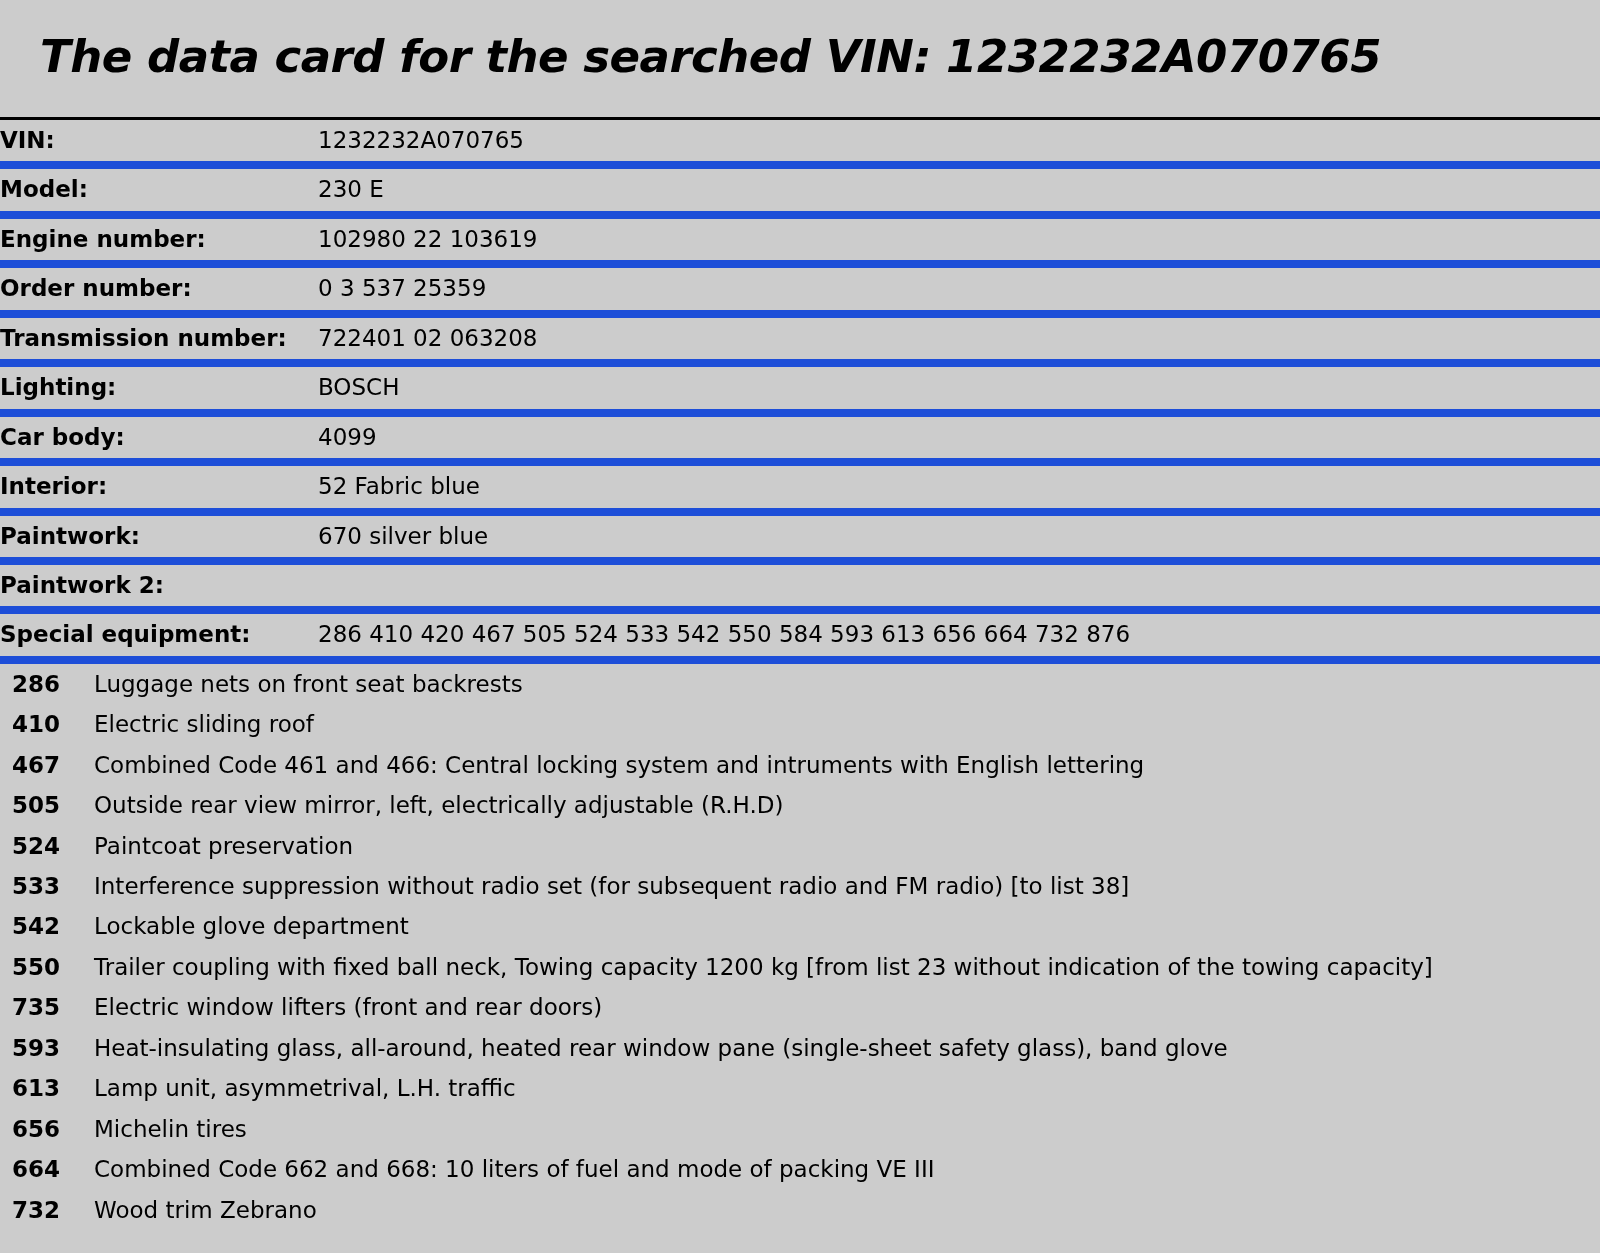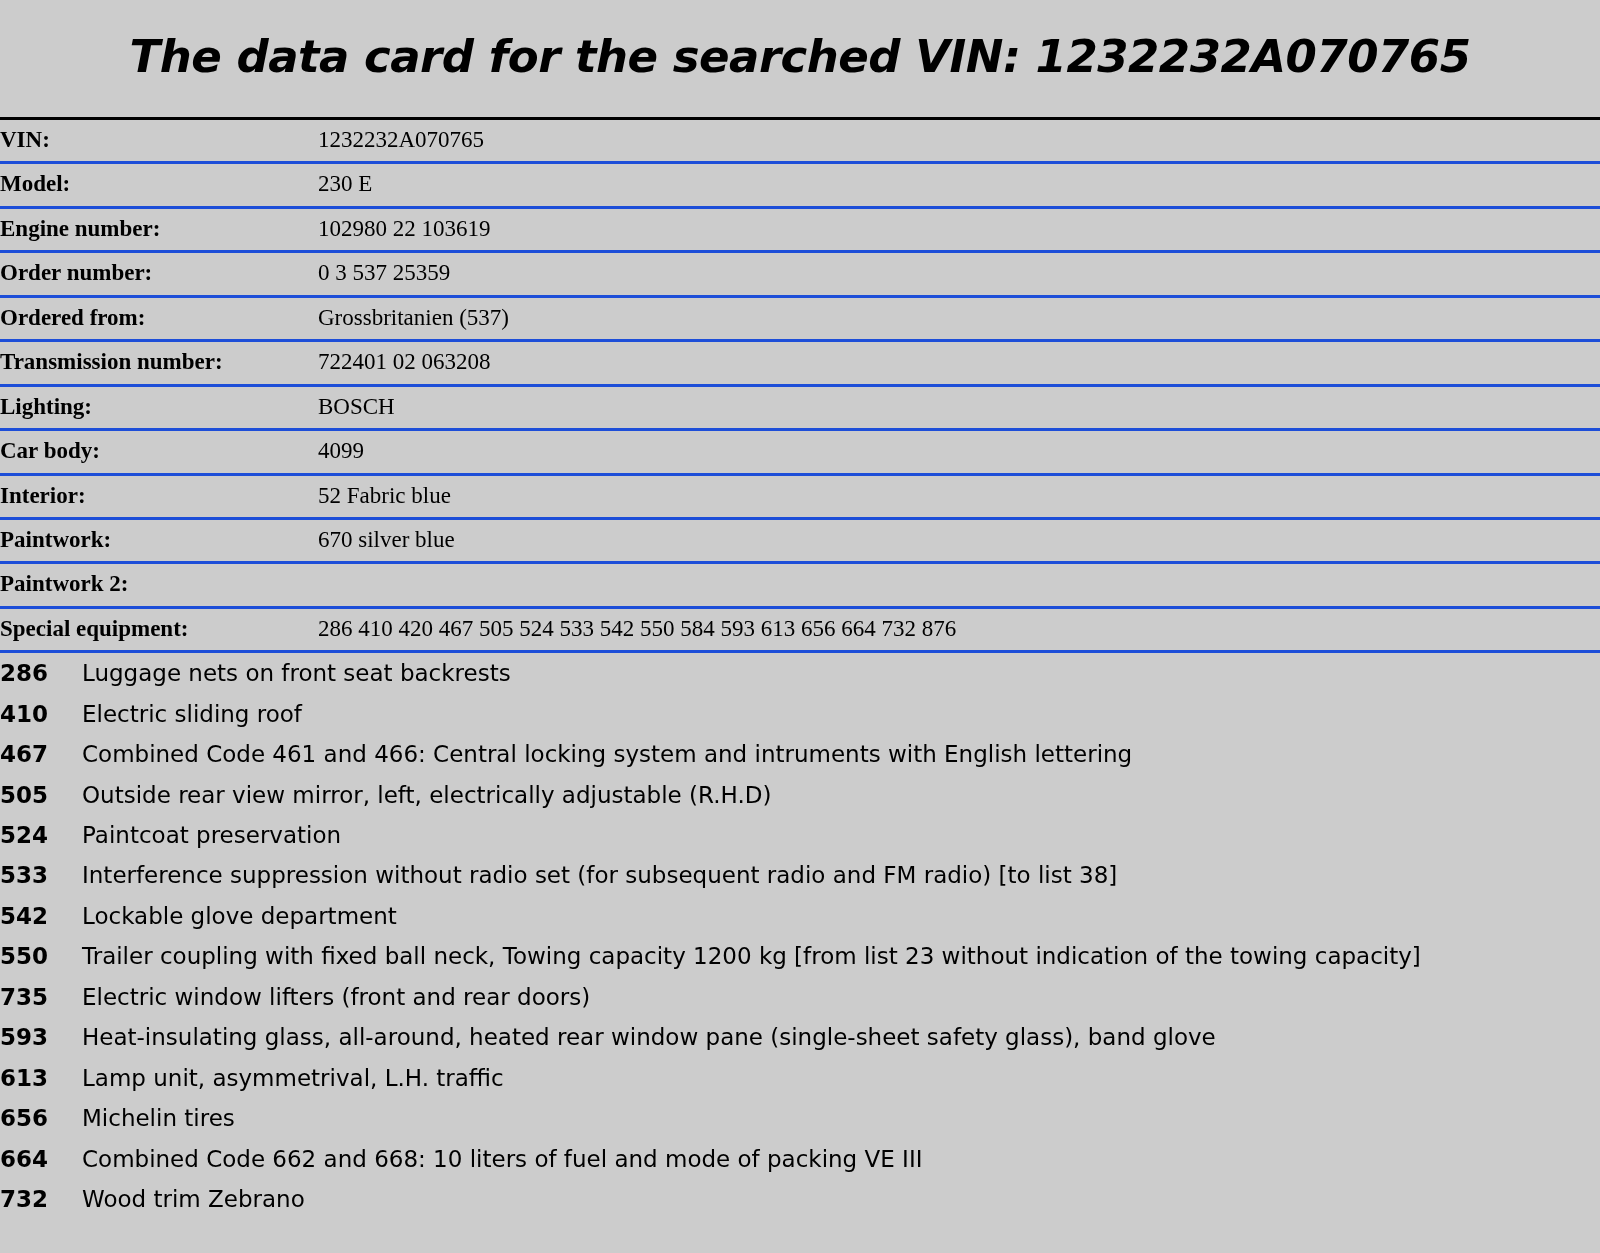--- a/index.html
+++ b/index.html
@@ -15,40 +15,38 @@
     overflow: hidden;
   }
   .page {
     width: 1600px;
     box-sizing: border-box;
     padding: 0;
   }
   .title-bar {
     border-bottom: 3px solid #000000;
     padding: 30px 0 34px 0;
-    text-align: center;
   }
   .title {
     font-size: 45px;
     font-weight: bold;
     font-style: italic;
     font-family: "DejaVu Sans", sans-serif;
     letter-spacing: -0.5px;
     margin: 0;
     padding: 0 40px;
     white-space: nowrap;
   }
   table.card {
     width: 100%;
     border-collapse: collapse;
     table-layout: fixed;
   }
   table.card tr {
-    border-bottom: 3px solid #1d4ed8;
-    font-family: Liberation Serif, serif;
+    border-bottom: 8px solid #1d4ed8;
   }
   table.card td {
     padding: 7px 0 8px 0;
     font-size: 23px;
     vertical-align: top;
     line-height: 1.15;
   }
   td.lbl {
     width: 318px;
     font-weight: bold;
@@ -60,21 +58,21 @@
     padding-left: 2px;
     margin-left: 48px;
   }
   .equip-list {
     width: 100%;
     border-collapse: collapse;
     table-layout: fixed;
   }
   .equip-list td {
     font-size: 23px;
-    padding: 7px 0 7px 0;
+    padding: 7px 0 7px 12px;
     vertical-align: top;
     line-height: 1.15;
   }
   .equip-code {
     width: 82px;
     font-weight: bold;
     padding-left: 8px;
     box-sizing: border-box;
     text-align: left;
   }
@@ -103,24 +101,20 @@
       </tr>
       <tr>
         <td class="lbl">Engine number:</td>
         <td class="val">102980 22 103619</td>
       </tr>
       <tr>
         <td class="lbl">Order number:</td>
         <td class="val">0 3 537 25359</td>
       </tr>
       <tr>
-        <td class="lbl">Ordered from:</td>
-        <td class="val">Grossbritanien (537)</td>
-      </tr>
-      <tr>
         <td class="lbl">Transmission number:</td>
         <td class="val">722401 02 063208</td>
       </tr>
       <tr>
         <td class="lbl">Lighting:</td>
         <td class="val">BOSCH</td>
       </tr>
       <tr>
         <td class="lbl">Car body:</td>
         <td class="val">4099</td>

